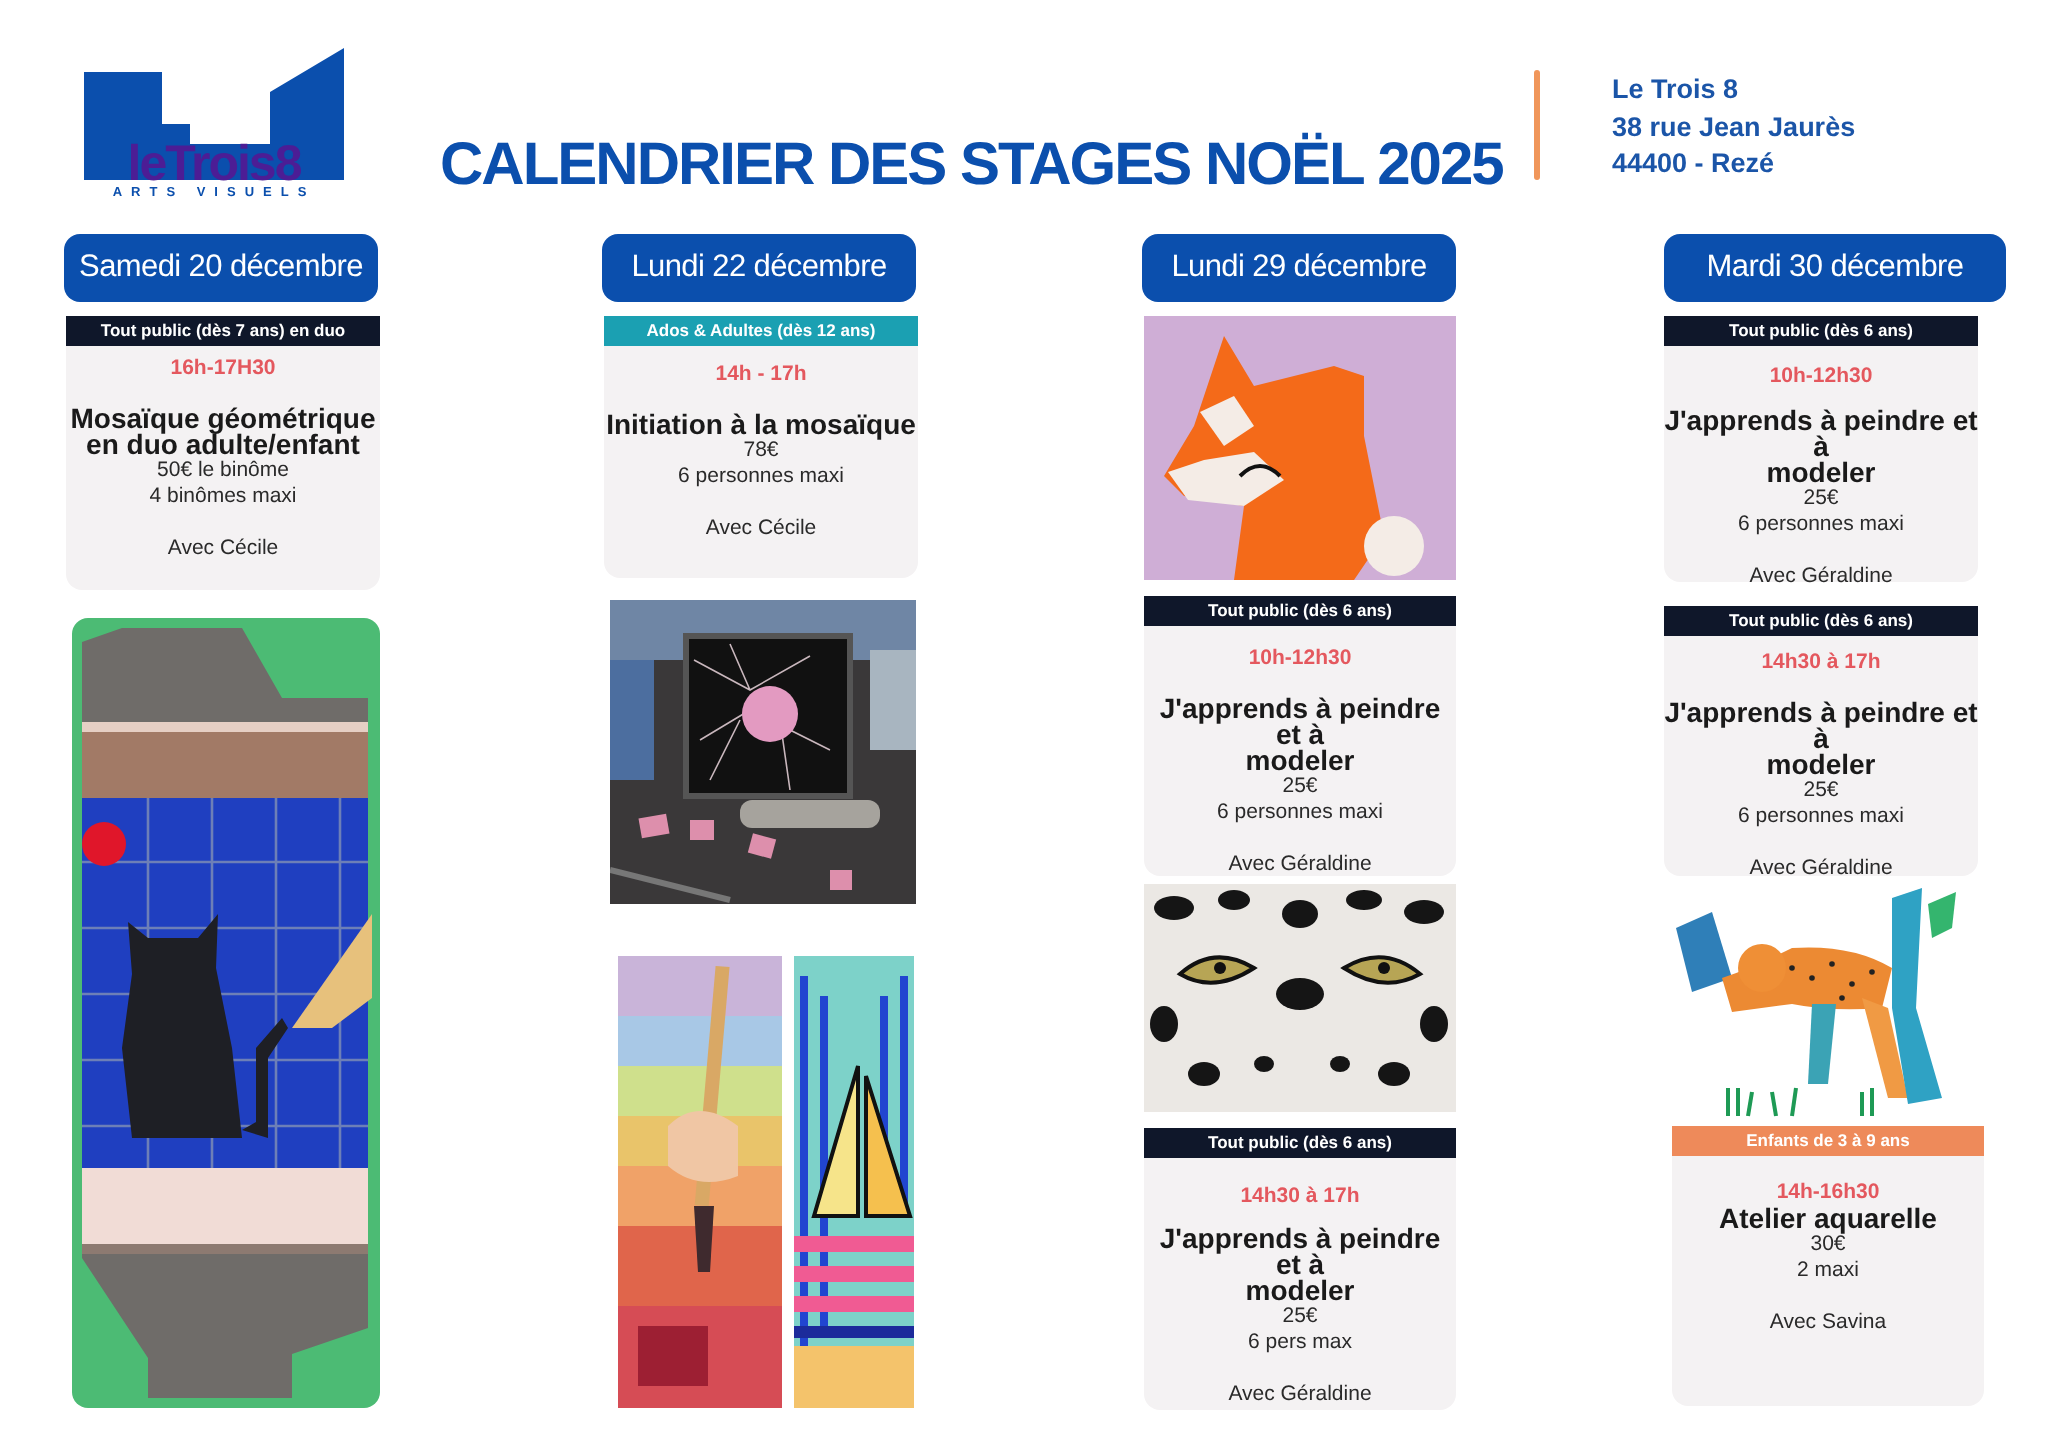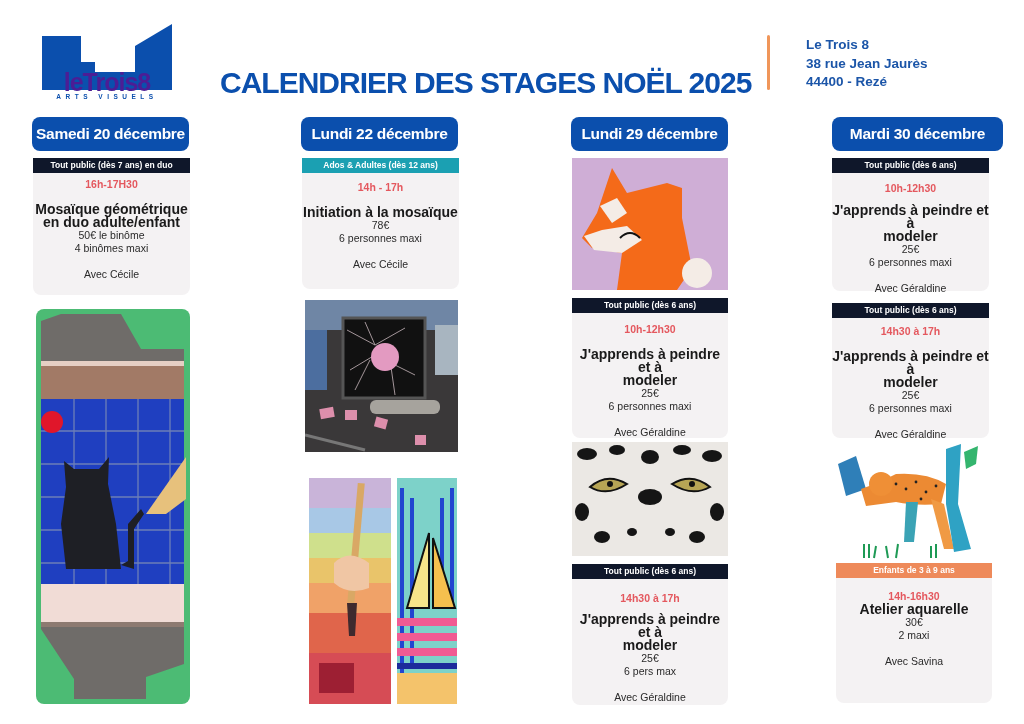--- a/index.html
+++ b/index.html
@@ -13,21 +13,21 @@
   .logo-text { position: absolute; left: 2px; top: 50px; width: 130px; text-align: center; color: #4c1d95; font-weight: bold; font-size: 25px; letter-spacing: -1px; line-height: 24px; }
   .logo-sub { position: absolute; left: 2px; top: 92px; width: 130px; text-align: center; color: #0b4fad; font-weight: bold; font-size: 6.5px; letter-spacing: 4.5px; }
 
   
   .main-title { left: 220px; top: 40px; color: #0b4fad; font-weight: bold; font-size: 30px; letter-spacing: -1px; font-family: "Liberation Sans", sans-serif; white-space: nowrap; margin-top: 26px; }
 
   .divider { left: 767px; top: 35px; width: 3px; height: 55px; background: #f0965a; border-radius: 2px; }
   .address { left: 806px; top: 36px; color: #1b55a8; font-weight: bold; font-size: 13.5px; line-height: 18.5px; }
 
   
-  .day-head { height: 34px; background: #0b4fad; color: #fff; border-radius: 8px; font-weight: bold; font-size: 15.5px; display: flex; align-items: center; justify-content: center; white-space: nowrap; letter-spacing: -0.3px; }
+  .day-head { height: 34px; background: #0b4fad; color: #fff; border-radius: 8px; font-weight: normal; font-size: 15.5px; display: flex; align-items: center; justify-content: center; white-space: nowrap; letter-spacing: -0.3px; }
 
   
   .card { background: #f4f2f3; border-radius: 8px; text-align: center; font-size: 10.5px; color: #2a2a2a; line-height: 13px; }
   .band { height: 15px; color: #fff; font-weight: bold; font-size: 8.5px; display: flex; align-items: center; justify-content: center; white-space: nowrap; }
   .band-red { background: #0f172a; }
   .band-teal { background: #1ba0b2; }
   .band-orange { background: #ee8a5a; }
   .time { color: #e4585e; font-weight: bold; font-size: 10.5px; }
   .title { font-weight: bold; color: #1a1a1a; font-size: 14px; line-height: 13px; }
 

